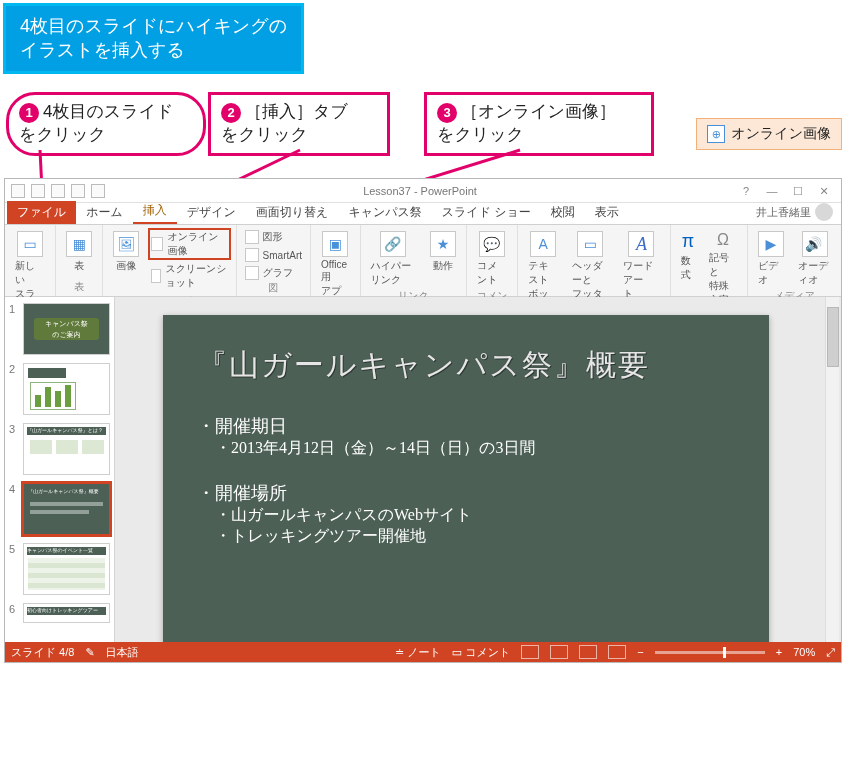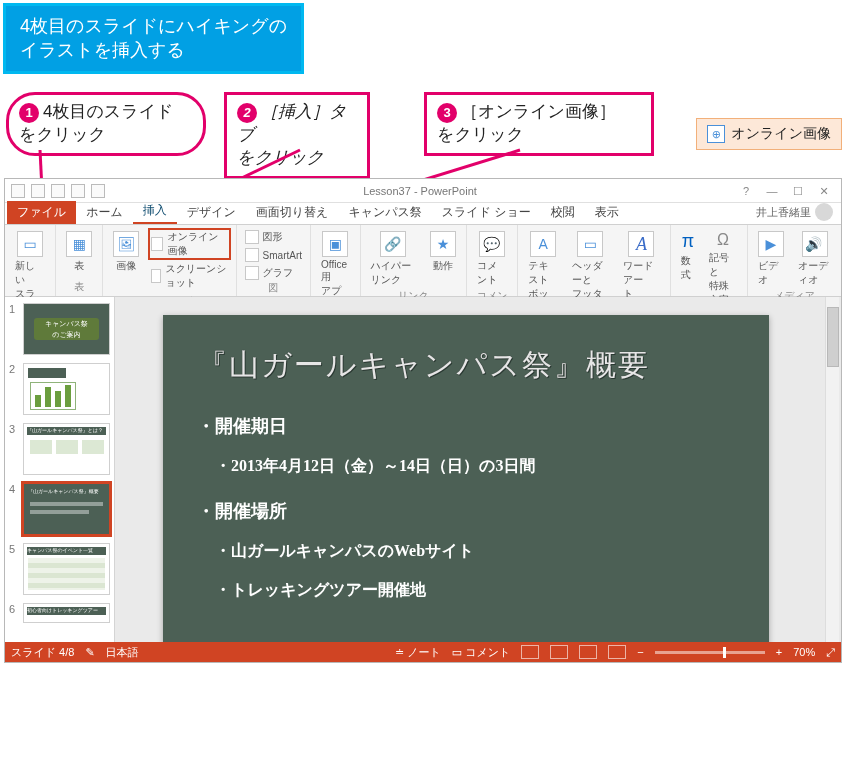--- a/index.html
+++ b/index.html
@@ -45,21 +45,21 @@
   .titlebar .app-icon{width:16px;height:16px;background:#d04423;border:none;}
   .titlebar .doc-title{ flex:1; text-align:center; color:#777;}
   .titlebar .win-ctl{ display:flex; gap:4px;}
   .titlebar .win-ctl span{ width:22px; height:14px; text-align:center; font-size:11px; color:#888; border:1px solid transparent;}
   .tabs {
     height:22px; background:#fff; display:flex; align-items:flex-end; gap:0; font-size:12px;
     border-bottom:1px solid #d0d0d0; padding-left:2px;
   }
   .tabs .tab{ padding:3px 10px; color:#444; cursor:pointer;}
   .tabs .tab.file{ background:#d04423; color:#fff;}
-  .tabs .tab.active{ color:#0c4a6e; border-bottom:2px solid #d04423;}
+  .tabs .tab.active{ color:#a16207; border-bottom:2px solid #d04423;}
   .tabs .user{ margin-left:auto; padding:3px 8px; font-size:11px; color:#666; display:flex; align-items:center; gap:4px;}
   .tabs .user .av{width:18px;height:18px;border-radius:50%;background:#d8d8d8;}
 
   .ribbon{
     height:72px; background:#f5f5f5; display:flex; border-bottom:1px solid #d0d0d0;
     font-size:10px; color:#555;
   }
   .rgrp{ border-right:1px solid #e0e0e0; padding:4px 6px 2px 6px; display:flex; flex-direction:column; justify-content:space-between;}
   .rgrp .btns{ display:flex; gap:6px; align-items:flex-start;}
   .rgrp .lbl{ text-align:center; color:#888; font-size:10px;}
@@ -82,21 +82,21 @@
   .mini .bar{position:absolute;}
   .editor{ flex:1; position:relative; background:#eaeaea;}
   .slide{
     position:absolute; left:48px; top:18px; width:606px; height:432px;
     background:#4c6055; color:#fff; box-shadow:0 2px 6px rgba(0,0,0,.3);
     padding:30px 34px; font-family:"Yu Mincho","MS Mincho",serif;
   }
   .slide h1{ font-size:30px; font-weight:normal; letter-spacing:2px; color:#e6e6e6; margin-bottom:28px;
              text-shadow:0 0 1px #333, 1px 1px 0 #2a3a33; }
   .slide ul{ list-style:none; font-size:18px;}
-  .slide ul li{ margin:18px 0;font-weight:bold;}
+  .slide ul li{ margin:0 0;}
   .slide ul li::before{ content:"・";}
   .slide ul ul{ margin-left:18px; font-size:16px;}
   .notes{ position:absolute; left:48px; top:462px; right:24px; height:22px; color:#9a9a9a; font-size:12px; padding:4px 6px; background:#eaeaea;}
   .vscroll{ position:absolute; right:2px; top:0; bottom:0; width:14px; background:#f2f2f2; border-left:1px solid #ddd;}
   .vscroll .th{width:12px;height:60px;background:#cfcfcf;margin:0 auto;border:1px solid #b8b8b8;}
 
   .status{
     position:absolute; left:0; right:0; bottom:0; height:20px; background:#d04423;
     color:#fff; font-size:11px; display:flex; align-items:center; padding:0 6px; gap:11px;
   }
@@ -108,21 +108,21 @@
 </head>
 <body>
 
 <div class="instr-title" style="white-space:pre-line">4枚目のスライドにハイキングの
 イラストを挿入する</div>
 
 <div class="step-box" style="left:6px; top:92px; width:200px;border-radius:29px;">
   <span class="num">1</span><span style="white-space:pre-line">4枚目のスライド
 をクリック</span>
 </div>
-<div class="step-box" style="left:224px; top:92px; width:146px;font-style:italic;">
+<div class="step-box" style="left:208px; top:92px; width:182px;">
   <span class="num">2</span><span style="white-space:pre-line">［挿入］タブ
 をクリック</span>
 </div>
 <div class="step-box" style="left:424px; top:92px; width:230px;">
   <span class="num">3</span><span style="white-space:pre-line">［オンライン画像］
 をクリック</span>
 </div>
 
 <div class="tag-btn">
   <span class="ic">⊕</span>

